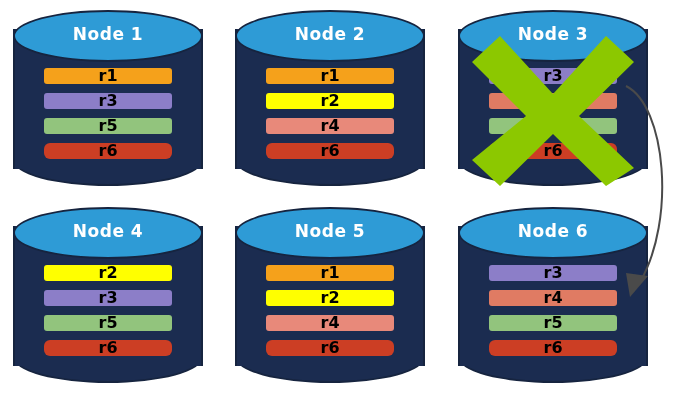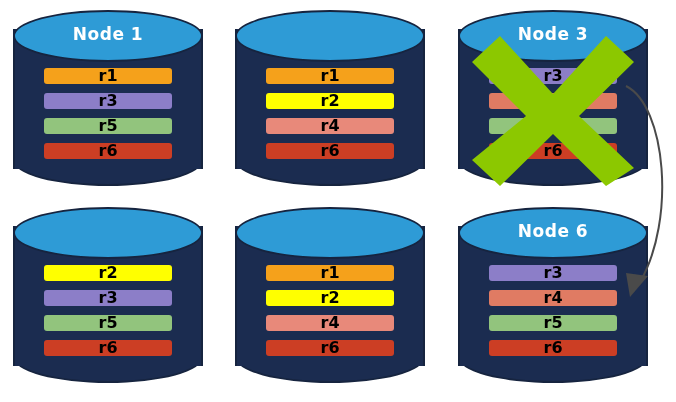--- a/index.html
+++ b/index.html
@@ -89,21 +89,21 @@
     height: 16px;
     margin-bottom: 9px;
     border-radius: 3px;
     text-align: center;
     line-height: 16px;
     font-size: 16px;
     font-weight: bold;
     color: #000000;
     box-sizing: border-box;
   }
-  .record:last-child { margin-bottom: 0; }
+  .record:last-child { margin-bottom: 0; border-radius: 6px; }
 
   .cross-icon {
     position: absolute;
     left: 14px;
     top: 26px;
     width: 162px;
     height: 150px;
     z-index: 6;
     pointer-events: none;
   }
@@ -130,20 +130,21 @@
         <div class="record" style="background: rgb(245, 161, 27);">r1</div>
         <div class="record" style="background: rgb(140, 126, 200);">r3</div>
         <div class="record" style="background: rgb(146, 196, 125);">r5</div>
         <div class="record" style="background: rgb(204, 62, 36);">r6</div>
       </div>
     </div>
     <div class="node" style="left: 235px; top: 10px;">
       <div class="cyl-bottom"></div>
       <div class="cyl-body"></div>
       <div class="cyl-top"></div>
+      <div class="node-label">Node  2</div>
       <div class="records">
         <div class="record" style="background: rgb(245, 161, 27);">r1</div>
         <div class="record" style="background: rgb(255, 255, 0);">r2</div>
         <div class="record" style="background: rgb(232, 137, 122);">r4</div>
         <div class="record" style="background: rgb(204, 62, 36);">r6</div>
       </div>
     </div>
     <div class="node" style="left: 458px; top: 10px; text-decoration: underline;">
       <div class="cyl-bottom"></div>
       <div class="cyl-body"></div>
@@ -158,31 +159,33 @@
       <svg class="cross-icon" viewBox="0 0 162 150">
         <g fill="#8cc800">
           <polygon points="28,0 81,58 134,0 162,26 107,80 162,132 134,150 81,98 28,150 0,124 54,80 0,26"></polygon>
         </g>
       </svg>
     </div>
     <div class="node" style="left: 13px; top: 207px;">
       <div class="cyl-bottom"></div>
       <div class="cyl-body"></div>
       <div class="cyl-top"></div>
+      <div class="node-label">Node  4</div>
       <div class="records">
         <div class="record" style="background: rgb(255, 255, 0);">r2</div>
         <div class="record" style="background: rgb(140, 126, 200);">r3</div>
         <div class="record" style="background: rgb(146, 196, 125);">r5</div>
         <div class="record" style="background: rgb(204, 62, 36);">r6</div>
       </div>
     </div>
     <div class="node" style="left: 235px; top: 207px;">
       <div class="cyl-bottom"></div>
       <div class="cyl-body"></div>
       <div class="cyl-top"></div>
+      <div class="node-label">Node  5</div>
       <div class="records">
         <div class="record" style="background: rgb(245, 161, 27);">r1</div>
         <div class="record" style="background: rgb(255, 255, 0);">r2</div>
         <div class="record" style="background: rgb(232, 137, 122);">r4</div>
         <div class="record" style="background: rgb(204, 62, 36);">r6</div>
       </div>
     </div>
     <div class="node" style="left: 458px; top: 207px;">
       <div class="cyl-bottom"></div>
       <div class="cyl-body"></div>

